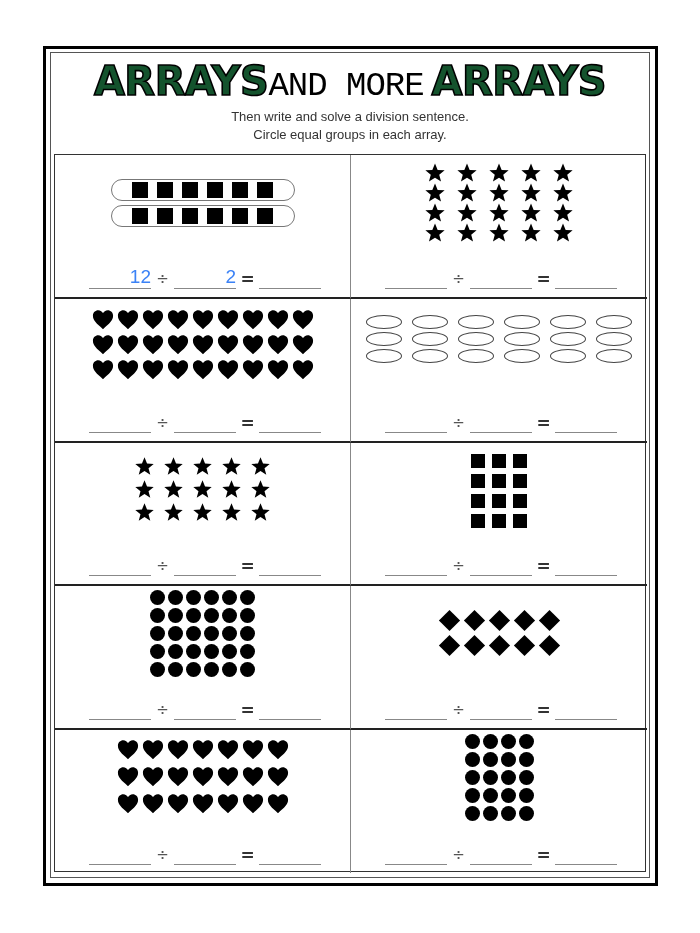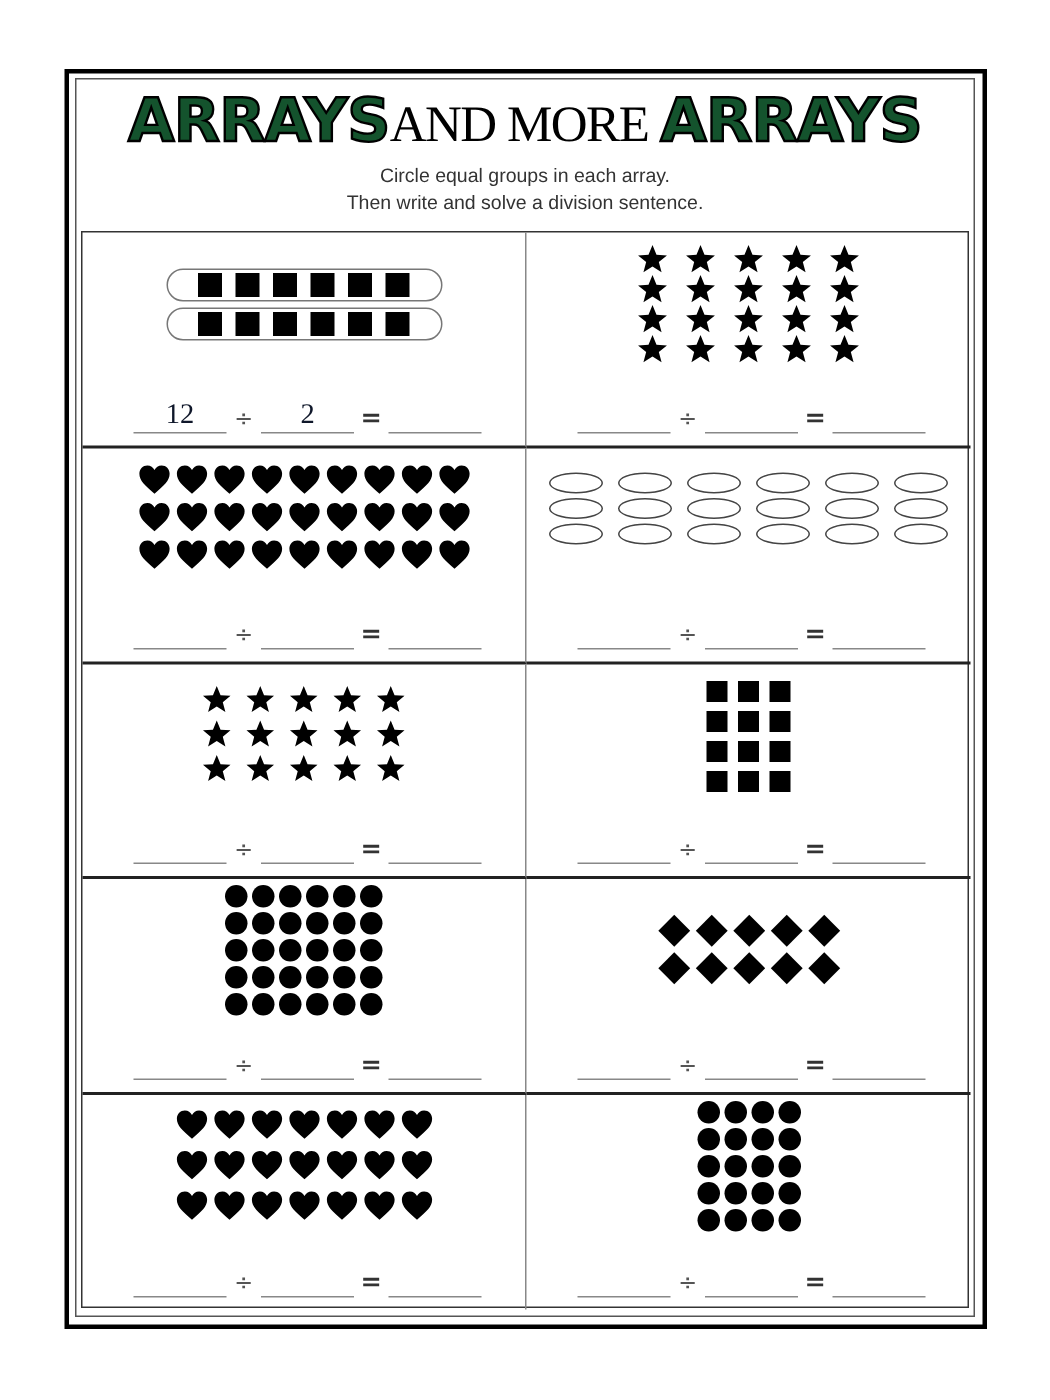--- a/index.html
+++ b/index.html
@@ -1,30 +1,30 @@
 <!DOCTYPE html>
 <html><head>
 <meta charset="utf-8">
 <style>
   html, body { margin:0; padding:0; background:#fff; }
   body { width:700px; height:933px; position:relative; overflow:hidden; font-family:"DejaVu Sans", sans-serif; }
   .outer { position:absolute; left:43px; top:46px; width:609px; height:834px; border:3px solid #000; }
   .inner { position:absolute; left:50px; top:52px; width:598px; height:824px; border:1.5px solid #555; }
   .title { position:absolute; left:54px; top:56px; width:592px; height:50px; text-align:center; white-space:nowrap; line-height:50px; }
   .title .bold { font-family:"DejaVu Sans", sans-serif; font-weight:900; font-size:40px; letter-spacing:-0.5px; -webkit-text-stroke:1.6px #000; color:#14532d; }
-  .title .thin { font-family:Liberation Serif, serif; font-weight:normal; font-size:34px; letter-spacing:-1px; color:#000;margin-top:21px; }
+  .title .thin { font-family:Liberation Mono, monospace; font-weight:normal; font-size:34px; letter-spacing:-1px; color:#000;margin-top:21px; }
   .subtitle { position:absolute; left:54px; top:108px; width:592px; text-align:center; font-size:13px; line-height:18px; color:#333; font-family:"Liberation Sans", sans-serif; }
   .grid { position:absolute; left:54px; top:154px; width:592px; height:718px; border:1.5px solid #333; box-sizing:border-box; display:grid; grid-template-columns:296px 296px; grid-template-rows:144px 144px 143px 144px 143px; }
   .cell { position:relative; box-sizing:border-box; border-right:1.5px solid #888; border-bottom:2px solid #222; }
   .cell.right { border-right:none; }
   .cell.last { border-bottom:none; }
   .array { position:absolute; left:0; right:0; display:flex; flex-direction:column; align-items:center; }
   .row { display:flex; }
   .eq { position:absolute; left:34px; bottom:8px; width:232px; height:26px; display:flex; align-items:flex-end; }
-  .blank { width:62px; height:20px; border-bottom:1.5px solid #888; text-align:center; font-size:19px; color:#0f172a; line-height:18px; font-family:Liberation Serif, serif; }
+  .blank { width:62px; height:20px; border-bottom:1.5px solid #888; text-align:right; font-size:19px; color:#3b82f6; line-height:18px; font-family:Liberation Sans, sans-serif; }
   .op { width23px; width:23px; text-align:center; font-size:15px; color:#555; line-height:20px; }
   .op.eqs { font-weight:bold; color:#333; font-size:17px; }
   .pill { border:1.5px solid #777; border-radius:12px; padding:2px 16px; display:flex; margin:2px 0; }
   .sq { width:16px; height:16px; background:#000; margin:0 4.5px; }
   .sq2 { width:14px; height:14px; background:#000; margin:3px 3.5px; }
   .star { width:22px; height:22px; margin:-1px 5px; }
   .star2 { width:21px; height:21px; margin:1px 4px; }
   .heart { width:22px; height:21px; margin:2px 1.5px; }
   .heart2 { width:22px; height:21px; margin:3px 1.5px; }
   .oval { width:36px; height:14px; border:1.5px solid #444; border-radius:50%; margin:1.5px 5px; box-sizing:border-box; }
@@ -35,22 +35,22 @@
 <body>
 
 <div class="outer"></div>
 <div class="inner"></div>
 
 <div class="title">
   <span class="bold">ARRAYS</span><span class="thin">AND MORE</span><span class="bold" style="margin-left:8px">ARRAYS</span>
 </div>
 
 <div class="subtitle">
+  <div>Then write and solve a division sentence.</div>
   <div>Circle equal groups in each array.</div>
-  <div>Then write and solve a division sentence.</div>
 </div>
 
 <div class="grid" id="grid">
     <div class="cell">
       <div class="array" style="top: 22px;">
         <div class="pill">
           <div class="sq"></div>
           <div class="sq"></div>
           <div class="sq"></div>
           <div class="sq"></div>

